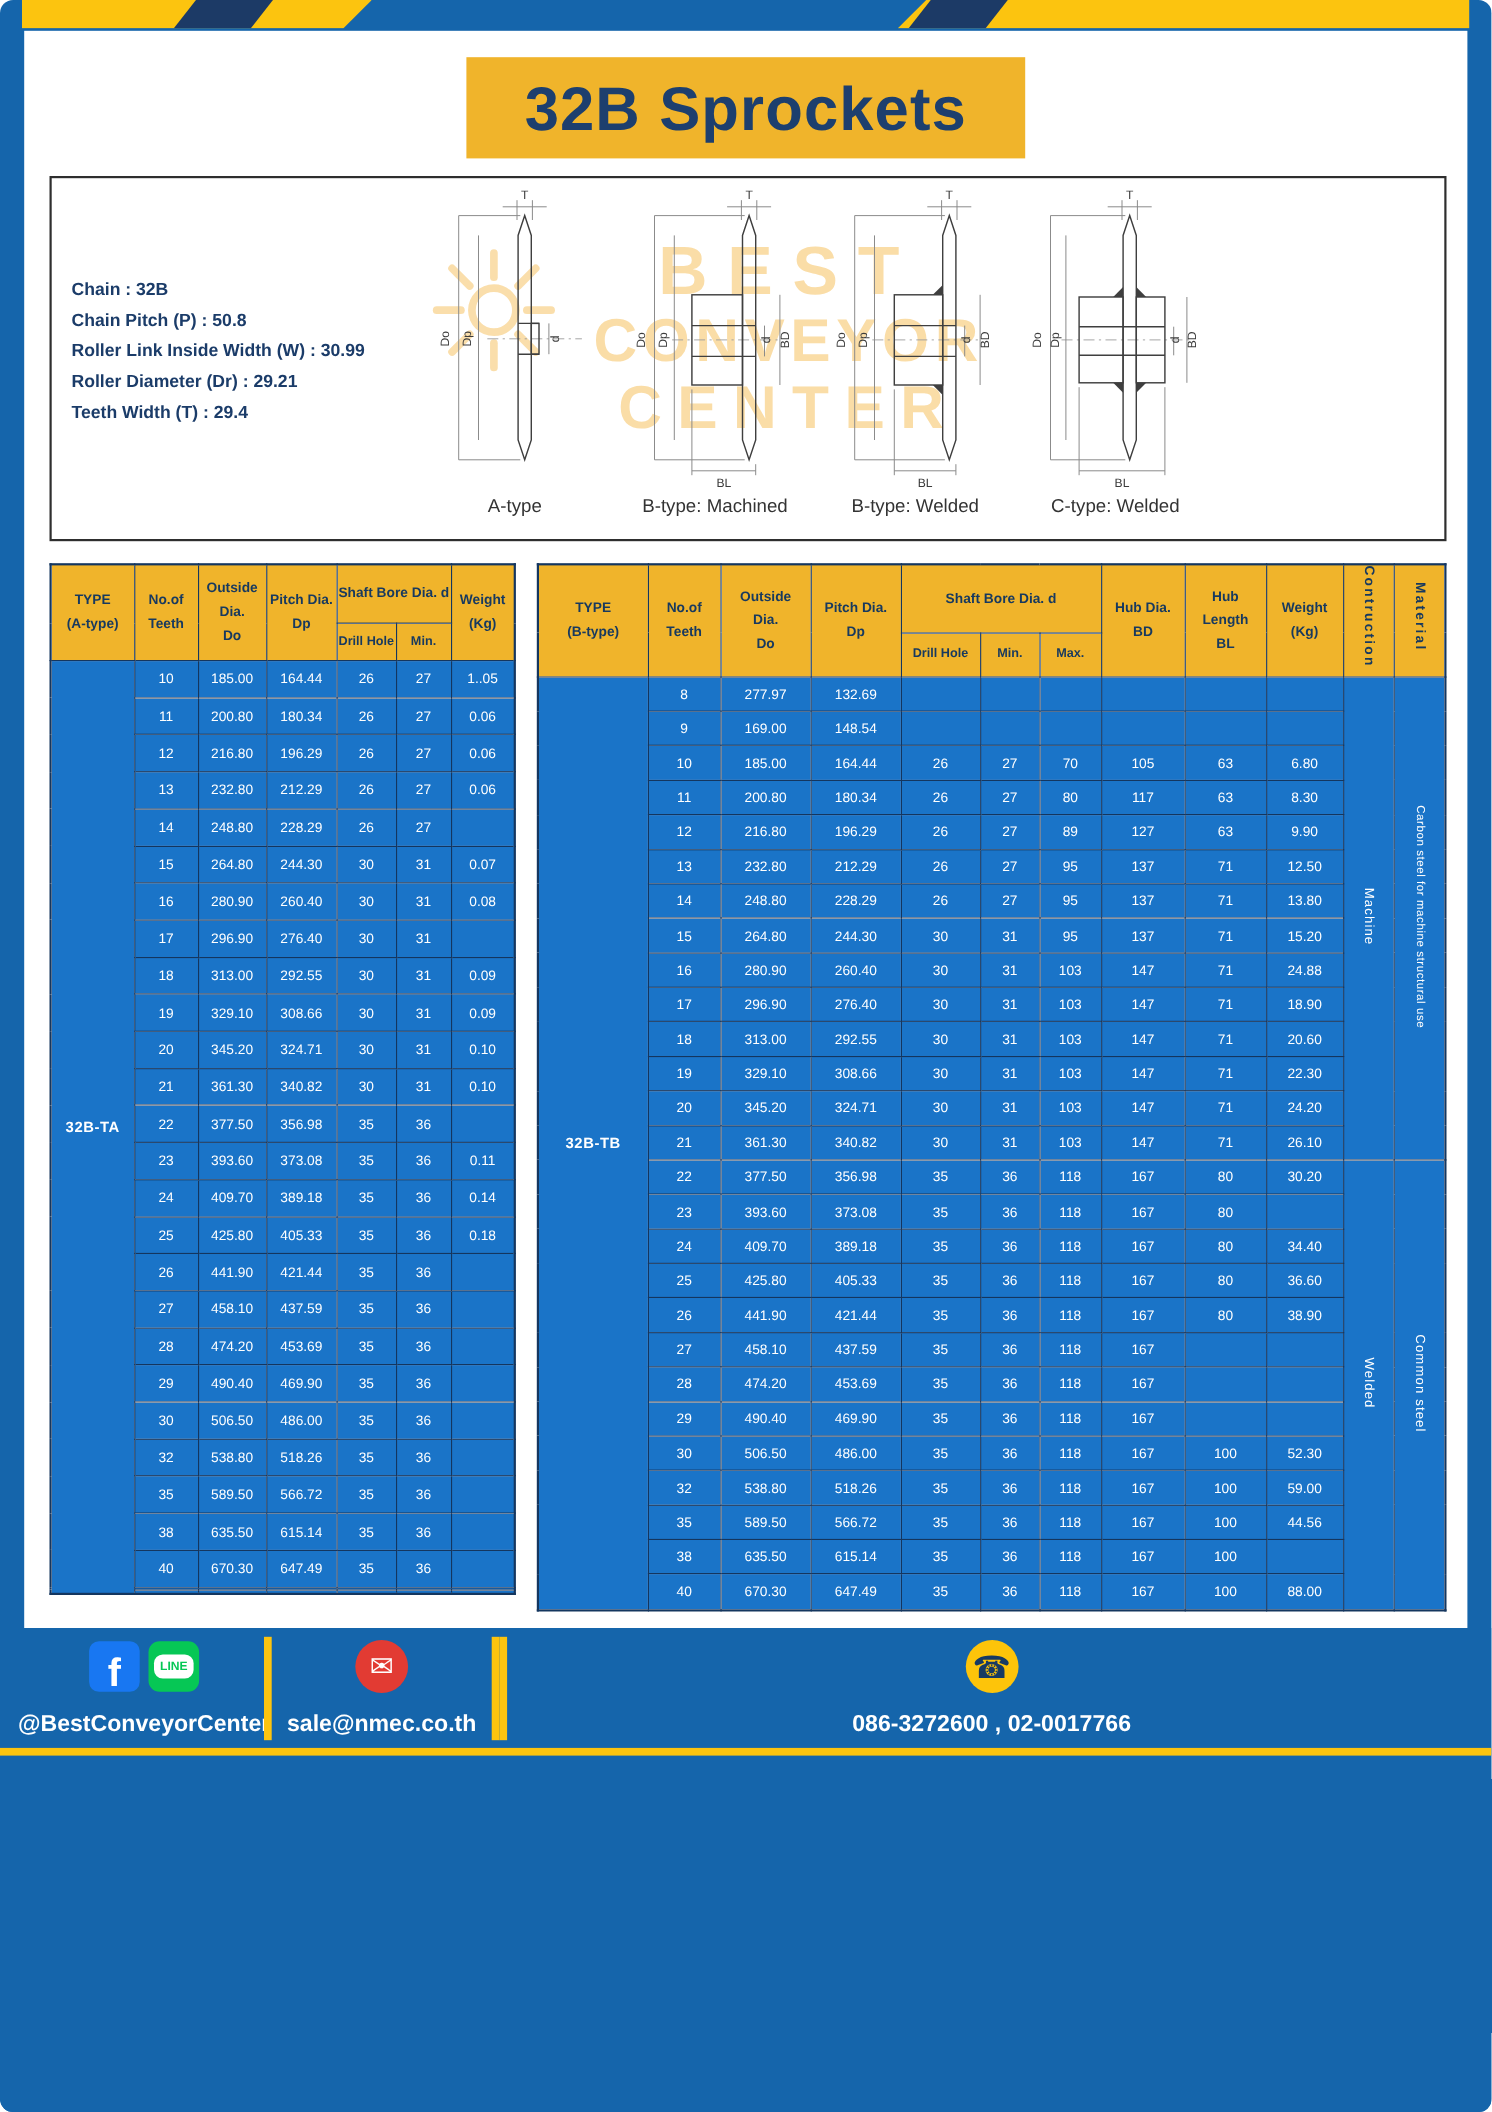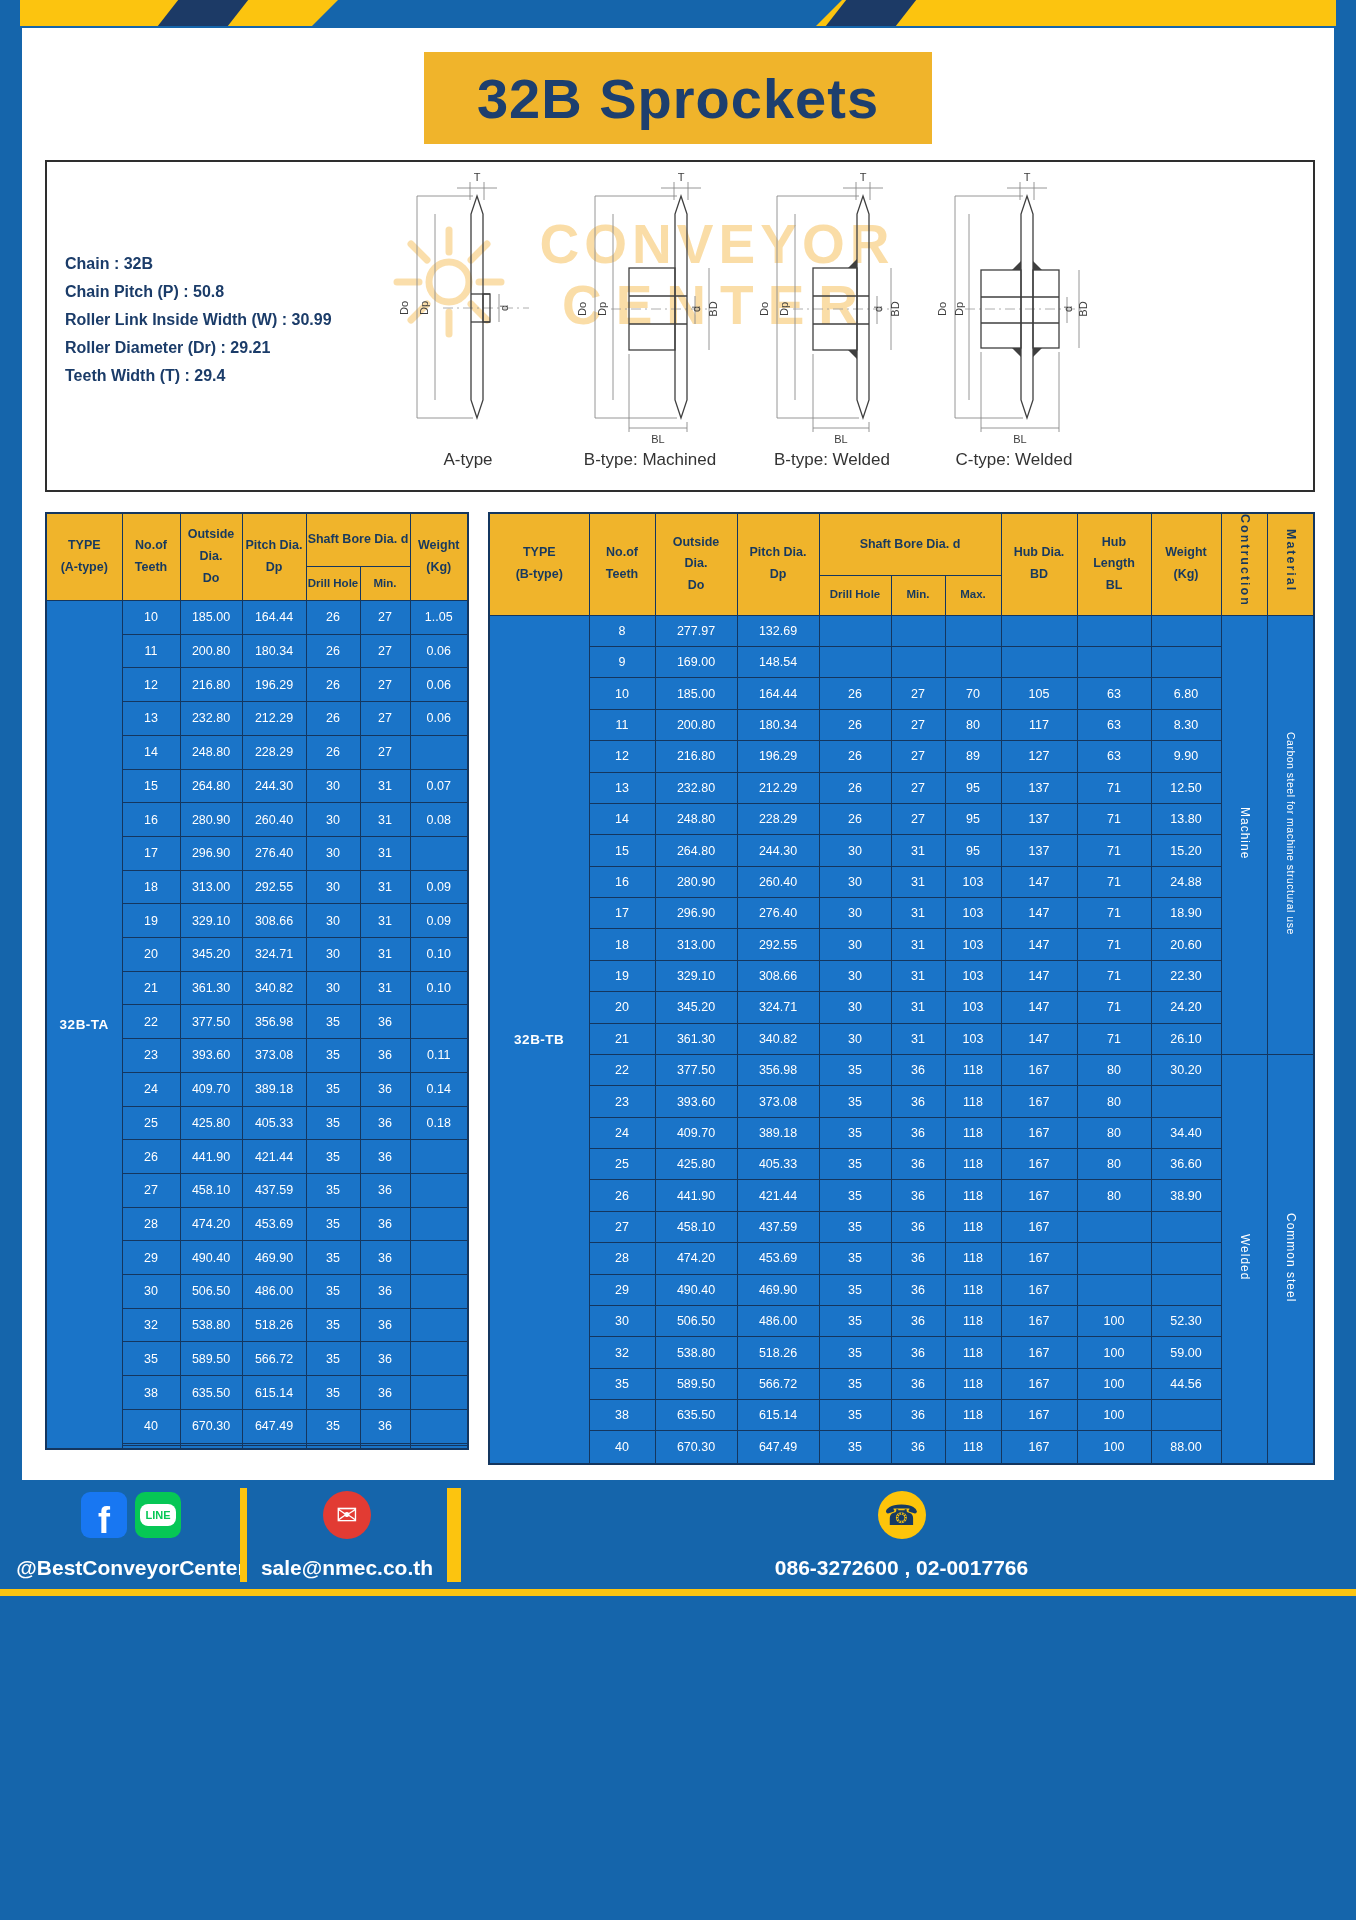--- a/index.html
+++ b/index.html
@@ -1,17 +1,17 @@
 <!DOCTYPE html>
 <html><head>
 <meta charset="utf-8">
 <style>
   html,body { margin:0; padding:0; }
   body { width:1356px; height:1920px; font-family:"Liberation Sans",sans-serif; }
-  .page { position:relative; width:1356px; height:1920px; background:#1565ab; overflow:hidden; }
+  .page { position:relative; width:1356px; height:1920px; background:#1565ab; overflow:hidden;border-radius:12px; }
 
   
   .hz-left { position:absolute; left:20px; top:0; width:318px; height:26px; background:#fcc40f;
              clip-path:polygon(0 0,100% 0,calc(100% - 26px) 100%,0 100%); z-index:6; }
   .hz-left .seg { position:absolute; left:148px; top:0; width:70px; height:26px; background:#1c3a66; transform:skewX(-38deg); }
   .hz-right { position:absolute; right:20px; top:0; width:520px; height:26px; background:#fcc40f;
               clip-path:polygon(26px 0,100% 0,100% 100%,0 100%); z-index:6; }
   .hz-right .seg { position:absolute; left:20px; top:0; width:70px; height:26px; background:#1c3a66; transform:skewX(-38deg); }
 
   .content { position:absolute; left:22px; top:28px; width:1312px; height:1452px; background:#ffffff; }
@@ -105,20 +105,21 @@
               <line x1="60" y1="90" x2="60" y2="112"></line>
             <line x1="8" y1="60" x2="30" y2="60"></line>
               <line x1="90" y1="60" x2="112" y2="60"></line>
             <line x1="22" y1="22" x2="38" y2="38"></line>
               <line x1="82" y1="82" x2="98" y2="98"></line>
             <line x1="22" y1="98" x2="38" y2="82"></line>
               <line x1="82" y1="38" x2="98" y2="22"></line>
           </g>
           <circle cx="60" cy="60" r="20" fill="none" stroke="rgba(242,169,34,0.38)" stroke-width="7"></circle>
         </svg>
+        <span class="wm1">BEST</span>
         <span class="wm2">CONVEYOR</span>
         <span class="wm3">CENTER</span>
       </div>
 
       <div class="spec-lines">
           <div class="spec-line">Chain : 32B</div>
           <div class="spec-line">Chain Pitch (P) : 50.8</div>
           <div class="spec-line">Roller Link Inside Width (W) : 30.99</div>
           <div class="spec-line">Roller Diameter (Dr) : 29.21</div>
           <div class="spec-line">Teeth Width (T) : 29.4</div>

